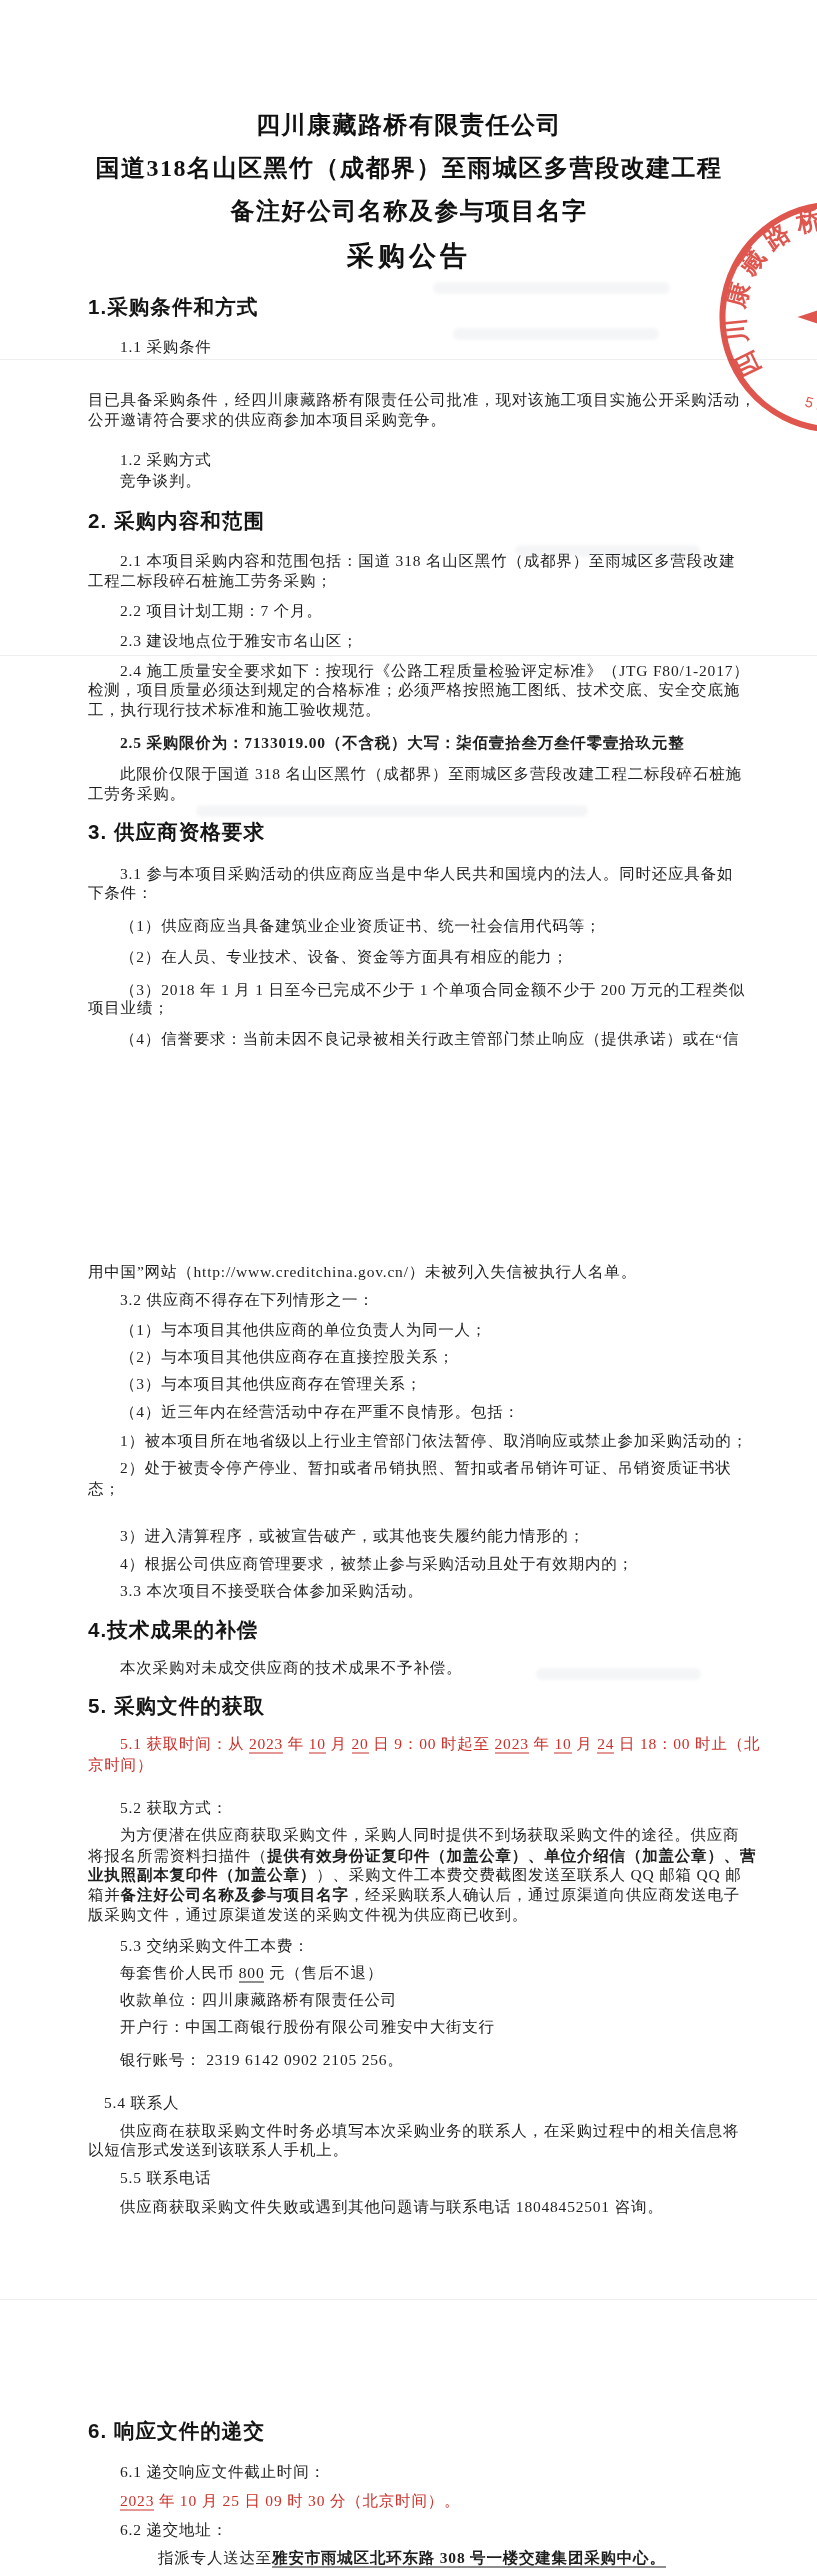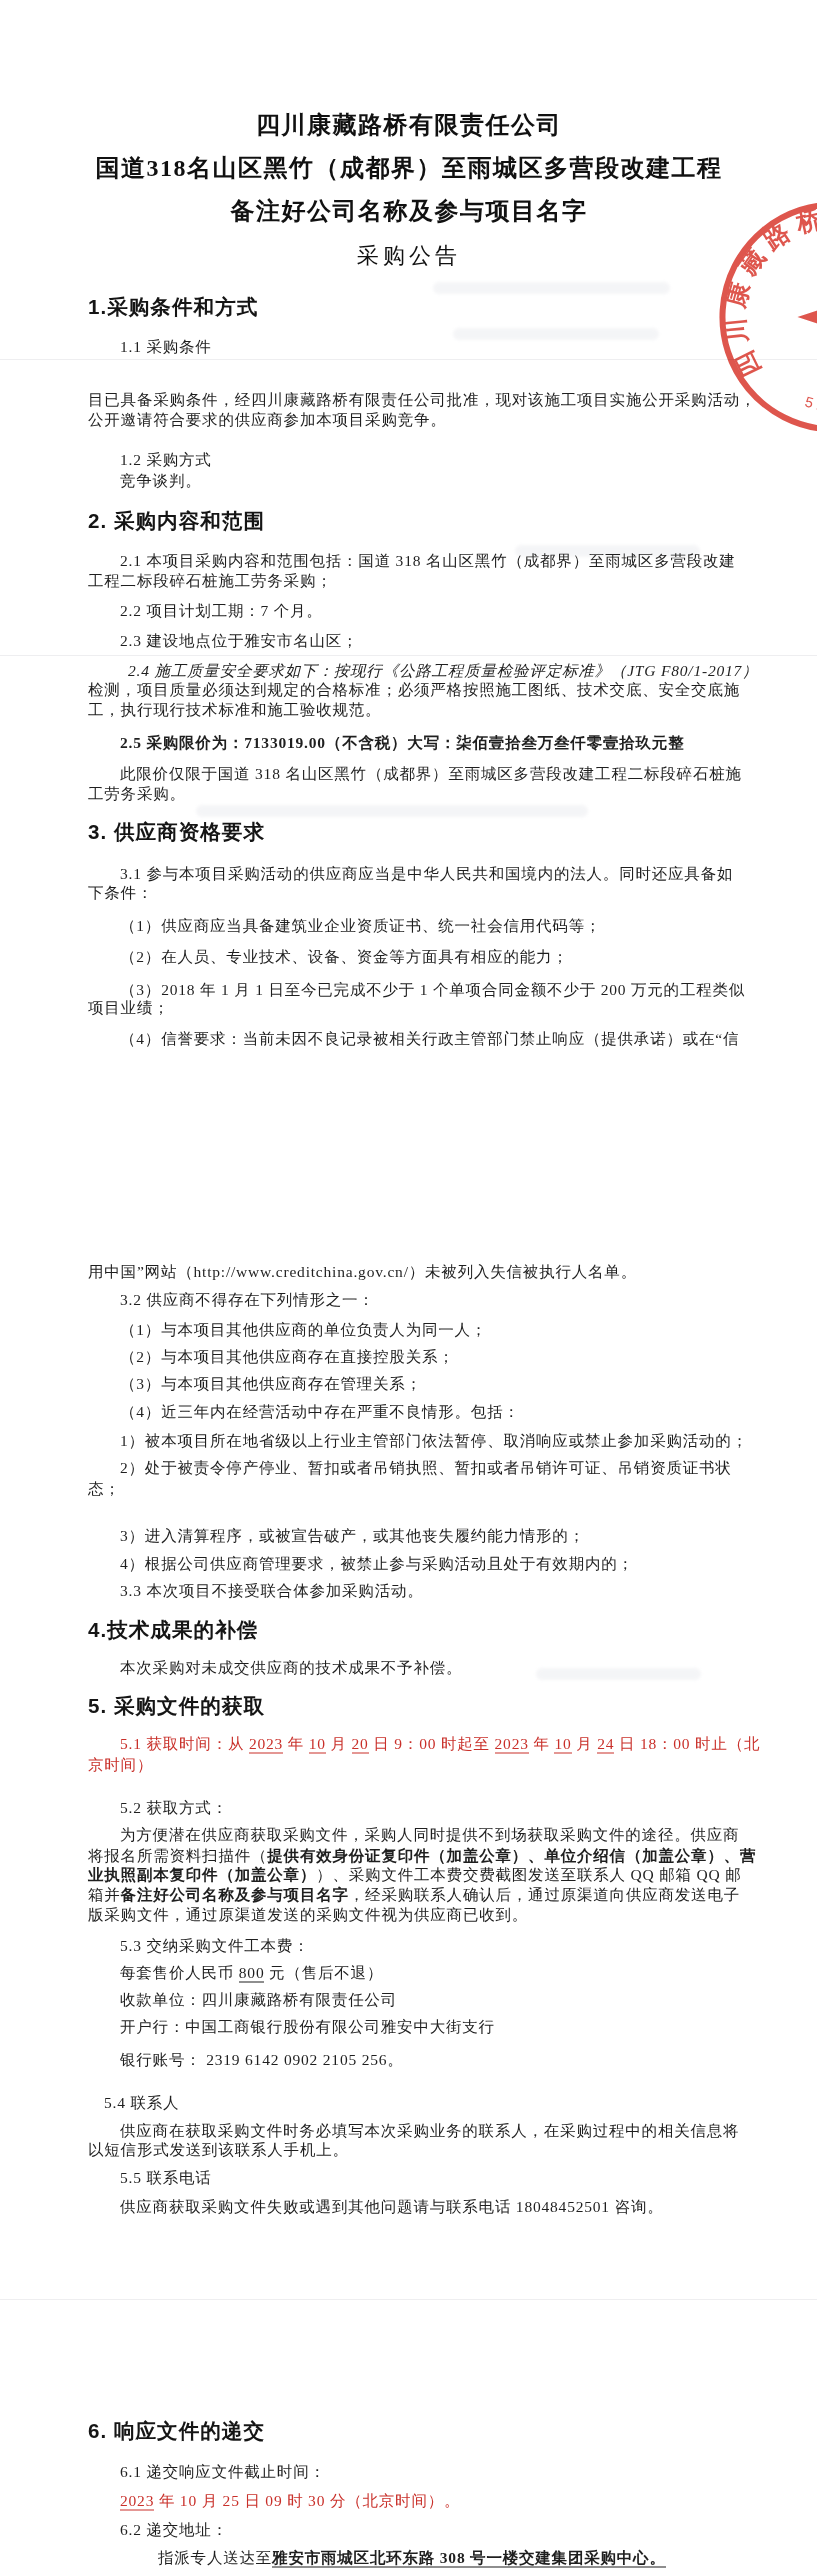--- a/index.html
+++ b/index.html
@@ -5,21 +5,21 @@
 <style>
   html,body{margin:0;padding:0;background:#ffffff;}
   body{width:818px;height:3470px;position:relative;font-family:"Liberation Serif","DejaVu Serif",serif;}
   .page{position:absolute;left:0;top:0;width:818px;height:3470px;background:#ffffff;overflow:hidden;}
   .line{position:absolute;transform:translateY(-50%);white-space:nowrap;
         font-family:"Liberation Serif","DejaVu Serif",serif;
         font-size:15.5px;color:#1f1f1f;letter-spacing:0.8px;}
   .line.h{font-family:"Liberation Sans","DejaVu Sans",sans-serif;font-weight:700;
           font-size:20.6px;letter-spacing:1px;color:#151515;}
   .line.t1{font-weight:700;font-size:24px;letter-spacing:1.5px;color:#111;}
-  .line.t2{font-weight:400;font-size:22px;letter-spacing:4.1px;color:#111;}
+  .line.t2{font-weight:700;font-size:27px;letter-spacing:4.1px;color:#111;}
   .line.bb{font-weight:700;}
   .line.red{color:#c9302a;}
   .ctr{left:0;right:0;text-align:center;}
   .bold{font-weight:700;}
   .ul{border-bottom:1px solid currentColor;padding-bottom:1px;text-align:right;}
   .fold{position:absolute;left:0;width:818px;height:1px;background:#e7e7ea;opacity:.7;}
   .ghost{position:absolute;height:12.4px;border-radius:6.2px;background:#b9bdc9;
          opacity:.14;filter:blur(1.5px);}
   .seal{position:absolute;opacity:.84;mix-blend-mode:multiply;pointer-events:none;}
   svg text{font-family:"Liberation Sans","DejaVu Sans",sans-serif;}
@@ -68,21 +68,21 @@
     <div class="line" style="top: 347px; left: 120px;"><span>1.1 采购条件</span></div>
     <div class="line" style="top: 400px; left: 88px;"><span>目已具备采购条件，经四川康藏路桥有限责任公司批准，现对该施工项目实施公开采购活动，</span></div>
     <div class="line" style="top: 420px; left: 88px;"><span>公开邀请符合要求的供应商参加本项目采购竞争。</span></div>
     <div class="line" style="top: 460px; left: 120px;"><span>1.2 采购方式</span></div>
     <div class="line" style="top: 481px; left: 120px;"><span>竞争谈判。</span></div>
     <div class="line h" style="top: 521px; left: 88px;"><span>2. 采购内容和范围</span></div>
     <div class="line" style="top: 561px; left: 120px;"><span>2.1 本项目采购内容和范围包括：国道 318 名山区黑竹（成都界）至雨城区多营段改建</span></div>
     <div class="line" style="top: 581px; left: 88px;"><span>工程二标段碎石桩施工劳务采购；</span></div>
     <div class="line" style="top: 611px; left: 120px;"><span>2.2 项目计划工期：7 个月。</span></div>
     <div class="line" style="top: 641px; left: 120px;"><span>2.3 建设地点位于雅安市名山区；</span></div>
-    <div class="line" style="top: 671px; left: 128px; font-style: italic;"><span>2.4 施工质量安全要求如下：按现行《公路工程质量检验评定标准》（JTG F80/1-2017）</span></div>
+    <div class="line" style="top: 671px; left: 120px;"><span>2.4 施工质量安全要求如下：按现行《公路工程质量检验评定标准》（JTG F80/1-2017）</span></div>
     <div class="line" style="top: 690px; left: 88px;"><span>检测，项目质量必须达到规定的合格标准；必须严格按照施工图纸、技术交底、安全交底施</span></div>
     <div class="line" style="top: 710px; left: 88px;"><span>工，执行现行技术标准和施工验收规范。</span></div>
     <div class="line bb" style="top: 743px; left: 120px;"><span>2.5 采购限价为：7133019.00（不含税）大写：柒佰壹拾叁万叁仟零壹拾玖元整</span></div>
     <div class="line" style="top: 774px; left: 120px;"><span>此限价仅限于国道 318 名山区黑竹（成都界）至雨城区多营段改建工程二标段碎石桩施</span></div>
     <div class="line" style="top: 794px; left: 88px;"><span>工劳务采购。</span></div>
     <div class="line h" style="top: 832px; left: 88px;"><span>3. 供应商资格要求</span></div>
     <div class="line" style="top: 874px; left: 120px;"><span>3.1 参与本项目采购活动的供应商应当是中华人民共和国境内的法人。同时还应具备如</span></div>
     <div class="line" style="top: 893px; left: 88px;"><span>下条件：</span></div>
     <div class="line" style="top: 926px; left: 120px;"><span>（1）供应商应当具备建筑业企业资质证书、统一社会信用代码等；</span></div>
     <div class="line" style="top: 957px; left: 120px;"><span>（2）在人员、专业技术、设备、资金等方面具有相应的能力；</span></div>

